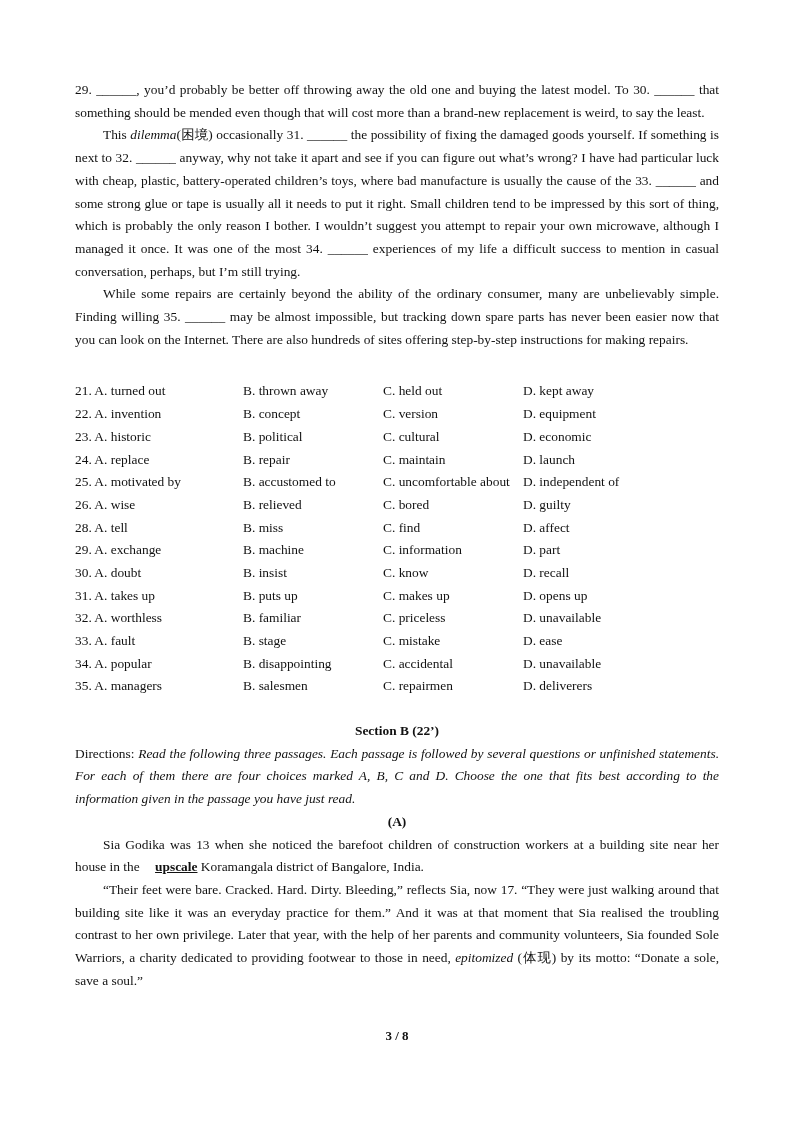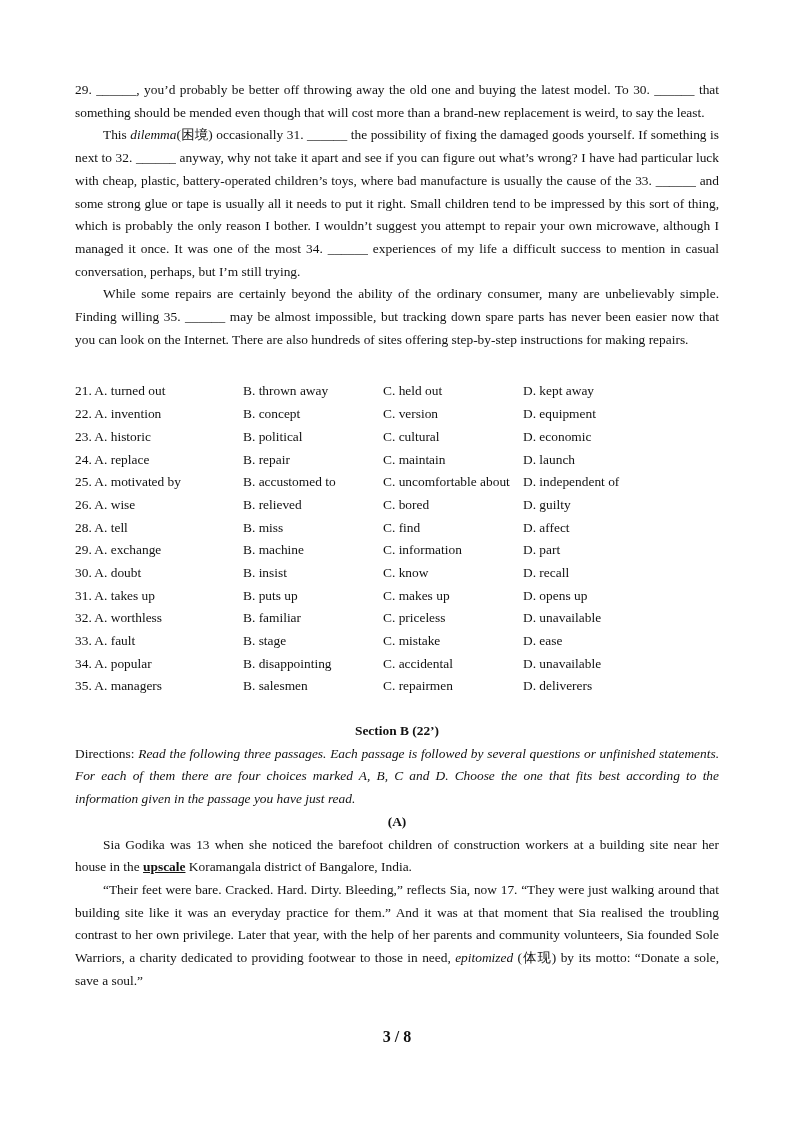--- a/index.html
+++ b/index.html
@@ -8,24 +8,24 @@
   .page { position: absolute; left: 75px; top: 79px; width: 644px; }
   p { margin: 0; line-height: 22.7px; text-align: justify; }
   .indent { text-indent: 28px; }
   .options { margin-top: 29px; }
   .opt-row { display: flex; height: 22.7px; line-height: 22.7px; }
   .opt-row span { white-space: nowrap; }
   .c1 { width: 168px; } .c2 { width: 140px; } .c3 { width: 140px; } .c4 { width: 180px; }
   .section-title { margin-top: 22px; font-weight: bold; line-height: 22.7px; text-align: center; }
   .directions em, .it { font-style: italic; }
   .bold { font-weight: normal; }
-  .u { text-decoration: underline; font-weight: bold; }
+  .u { text-decoration: underline; font-weight: bold; margin-left: 12px; }
   .center { text-align: center; font-weight: bold; line-height: 22.7px; }
   .pagenum { position: absolute; top: 1028px; left: 0; width: 794px; text-align: center;
-             font-weight: bold; font-size: 16px; }
+             font-weight: bold; font-size: 13px; }
 </style>
 </head>
 <body>
 
 <div class="page">
   <p>29. ______, you’d probably be better off throwing away the old one and buying the latest model. To 30. ______ that something should be mended even though that will cost more than a brand-new replacement is weird, to say the least.</p>
   <p class="indent"><span>This </span><span class="it">dilemma</span><span>(困境) occasionally 31. ______ the possibility of fixing the damaged goods yourself. If something is next to 32. ______ anyway, why not take it apart and see if you can figure out what’s wrong? I have had particular luck with cheap, plastic, battery-operated children’s toys, where bad manufacture is usually the cause of the 33. ______ and some strong glue or tape is usually all it needs to put it right. Small children tend to be impressed by this sort of thing, which is probably the only reason I bother. I wouldn’t suggest you attempt to repair your own microwave, although I managed it once. It was one of the most 34. ______ experiences of my life a difficult success to mention in casual conversation, perhaps, but I’m still trying.</span></p>
   <p class="indent">While some repairs are certainly beyond the ability of the ordinary consumer, many are unbelievably simple. Finding willing 35. ______ may be almost impossible, but tracking down spare parts has never been easier now that you can look on the Internet. There are also hundreds of sites offering step-by-step instructions for making repairs.</p>
 
   <div class="options" id="options">

